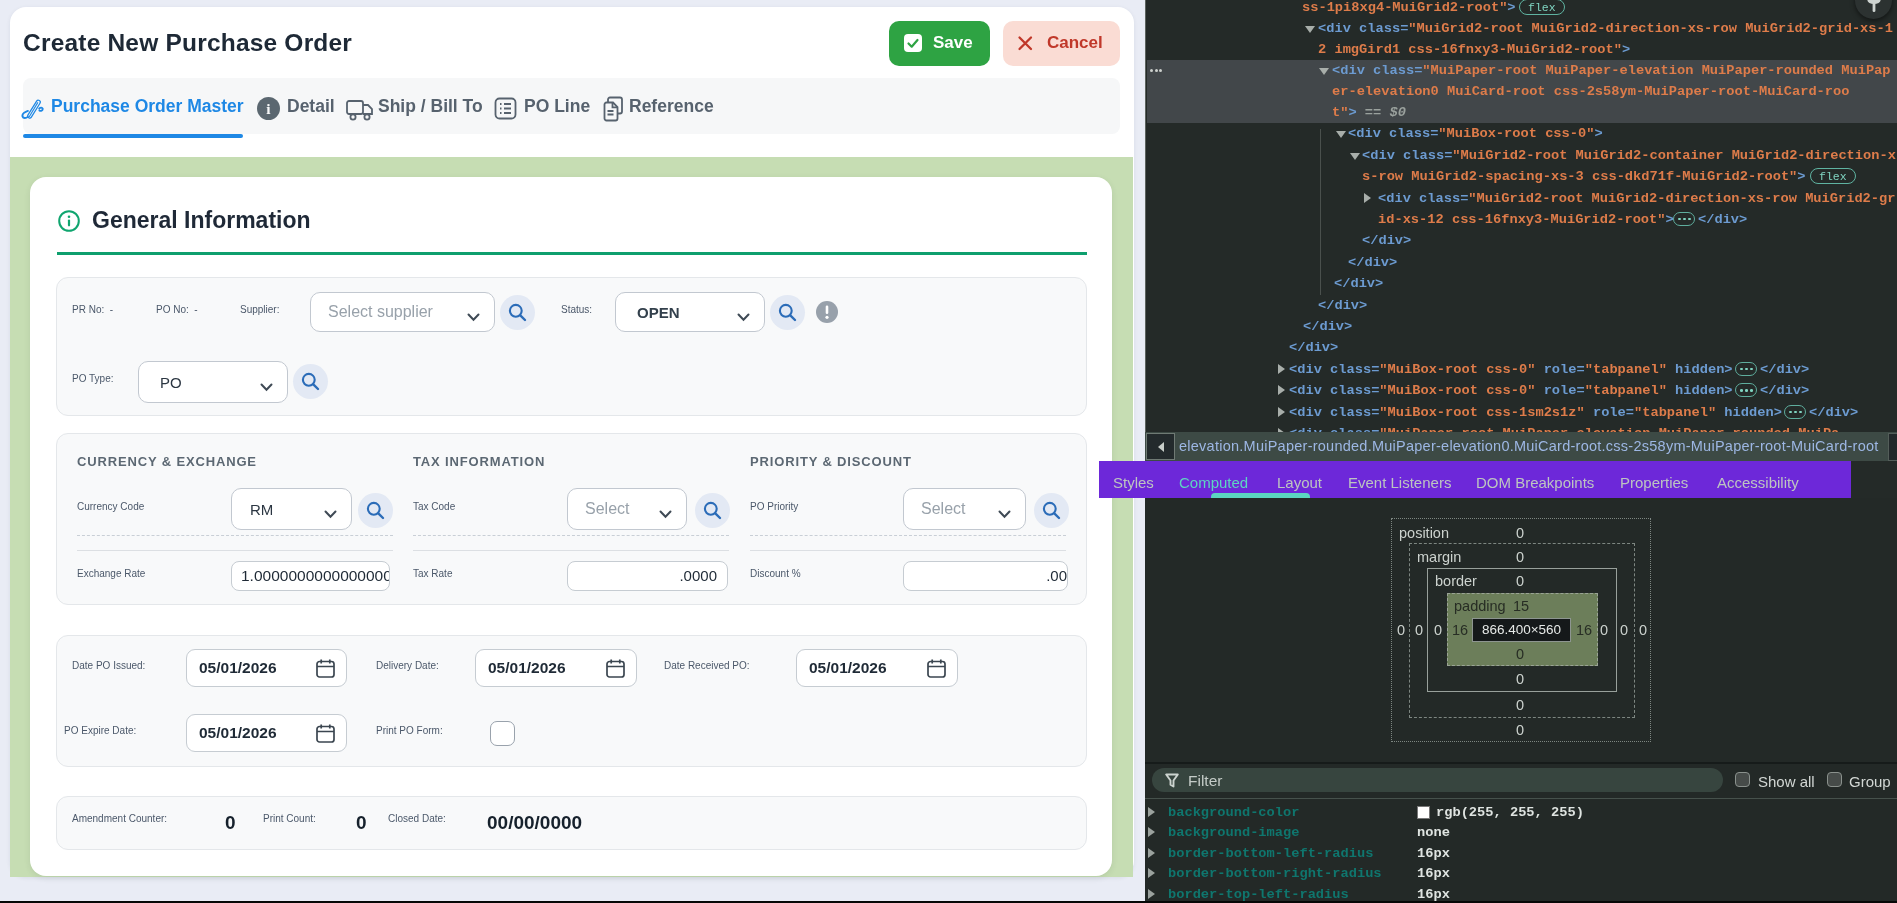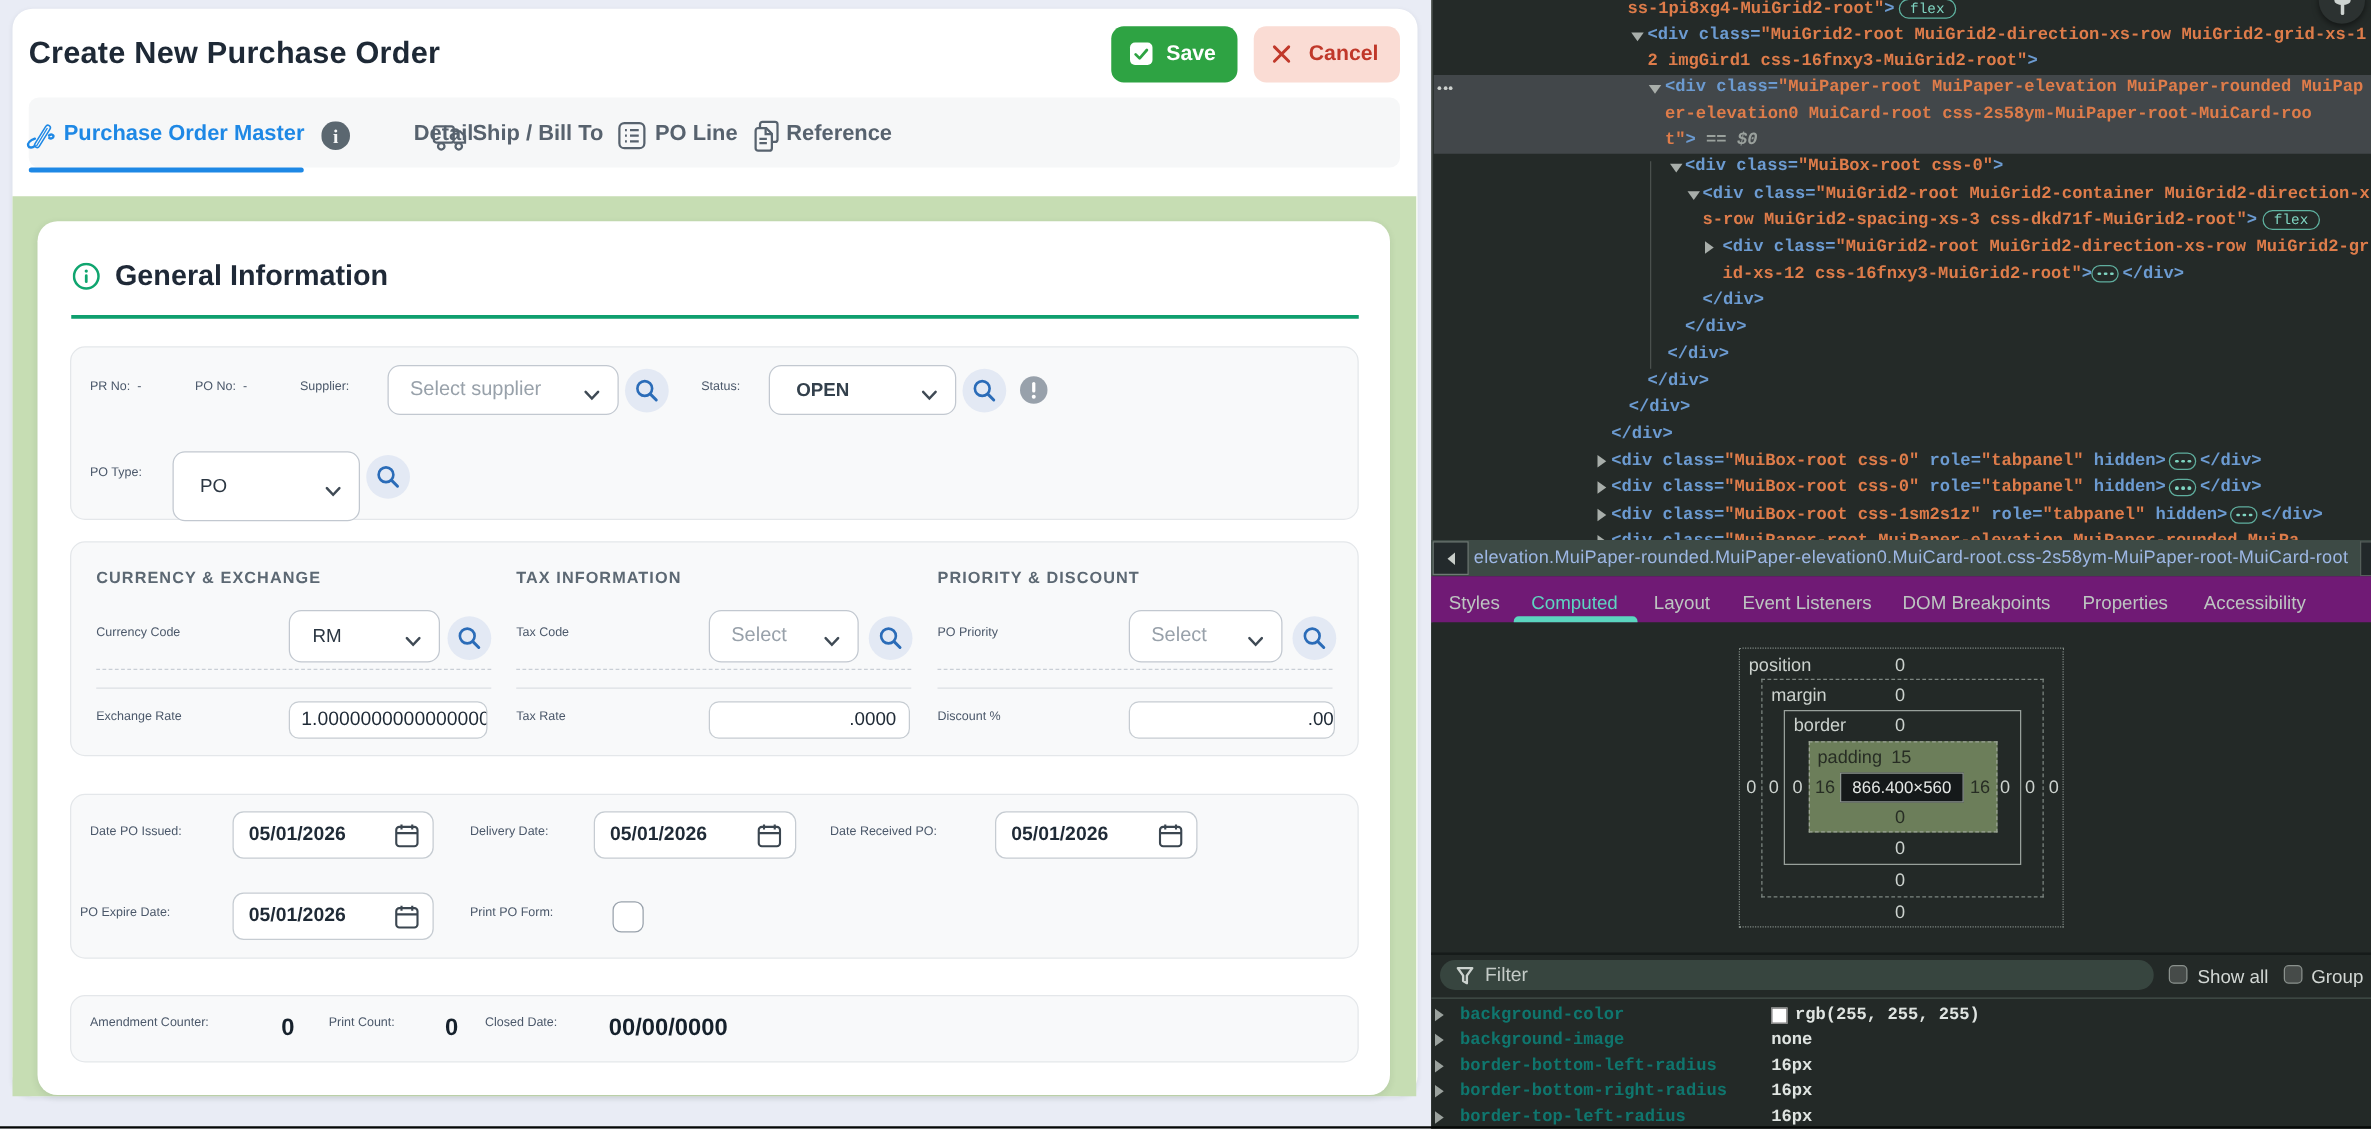--- a/index.html
+++ b/index.html
@@ -54,21 +54,21 @@
 .tri-d { position:absolute; width:0; height:0; border-left:5px solid transparent; border-right:5px solid transparent; border-top:7px solid #a8aeaa; }
 .tri-r { position:absolute; width:0; height:0; border-top:5px solid transparent; border-bottom:5px solid transparent; border-left:7px solid #a8aeaa; }
 .badge { position:absolute; height:16px; line-height:15px; border:1px solid #5fb3a1; border-radius:8px; color:#7fd4c1; font-size:11.5px; padding:0 8px; font-family:"Liberation Mono",monospace; }
 .epill { position:absolute; width:22px; height:14px; border:1px solid #5fae9e; border-radius:7px; top:3px; }
 .epill i { position:absolute; top:5px; width:2.5px; height:2.5px; border-radius:50%; background:#7fd4c1; }
 #selrow { left:1147px; top:60px; width:750px; height:63px; background:#42474a; }
 #guide { left:1320px; top:129px; width:1px; height:166px; background:#4a504d; }
 #crumbbar { left:1145px; top:432px; width:752px; height:29px; background:#3d4a45; }
 #crumbbtn { left:1146px; top:433px; width:29px; height:27px; background:#232a2c; border:1px solid #6f7a74; }
 #crumbtx { left:1179px; top:438px; font-size:14.5px; letter-spacing:.25px; color:#9db7e4; white-space:nowrap; }
-#dttabs { left:1145px; top:461px; width:752px; height:36.5px; background:#701a75; }
+#dttabs { left:1099px; top:461px; width:752px; height:36.5px; background:#6d28d9; }
 .dttab { position:absolute; top:13px; font-size:15px; color:#bdc5c1; white-space:nowrap; }
 #dtind { left:1211px; top:493px; width:99px; height:4.5px; border-radius:4px 4px 0 0; background:#5bd6c0; }
 #compbg { left:1145px; top:497.5px; width:752px; height:405px; background:#232927; }
 .bm { position:absolute; font-size:14.5px; color:#ccd2ce; }
 .bmd { position:absolute; font-size:14.5px; color:#272d24; }
 #posbox { left:1391px; top:518px; width:260px; height:224px; border:1px dotted #7d8681; }
 #marbox { left:1409px; top:543px; width:226px; height:175px; border:1px dashed #7d8681; }
 #borbox { left:1427px; top:568px; width:190px; height:124px; border:1px solid #98a09b; }
 #padbox { left:1447px; top:593px; width:151px; height:73px; background:#6c7e5a; border:1px dashed #9aa395; }
 #conbox { left:1472px; top:618px; width:99px; height:24px; background:#15191a; border:1px solid #8d9590; text-align:center; line-height:22px; font-size:13.5px; color:#e6e9e7; }
@@ -107,21 +107,21 @@
         <path d="M8.7 19 L17.3 5.2" stroke="#f6f7f8" stroke-width="2.7" stroke-linecap="round" fill="none"></path>
         <path d="M8.1 20 L16.9 5.4" stroke="#1e88e5" stroke-width="1.1" fill="none"></path>
         <path d="M6.9 13.9 C3.2 15.2 0.9 17.5 1.6 19.6 C2.2 21.5 5.1 21.4 6.7 19.9" stroke="#1e88e5" stroke-width="1.9" fill="none" stroke-linecap="round"></path>
         <path d="M18.2 11.4 C20.2 9.9 22.3 10.9 21.6 12.7 C21.2 13.8 19.5 14.2 18.4 13.4" stroke="#1e88e5" stroke-width="1.9" fill="none" stroke-linecap="round"></path>
       </svg></span>
   <span class="tabtx" style="left:28px;color:#1e88e5;">Purchase Order Master</span>
   <span class="tabic" style="left:234px;top:19px;"><svg width="23" height="23" viewBox="0 0 23 23">
         <circle cx="11.5" cy="11.5" r="11.5" fill="#5b6770"></circle>
         <text x="11.5" y="17" font-family="Liberation Serif" font-size="15.5" font-weight="bold" fill="#f6f7f8" text-anchor="middle">i</text>
       </svg></span>
-  <span class="tabtx" style="left:264px;margin-left:44px;">Detail</span>
+  <span class="tabtx" style="left:264px;">Detail</span>
   <span class="tabic" style="left:323px;top:22px;"><svg width="28" height="21" viewBox="0 0 28 21">
         <g stroke="#57626e" fill="none" stroke-width="1.8">
           <rect x="1" y="1" width="16" height="13" rx="2"></rect>
           <path d="M17 5 h5 l4 4 v5 h-9"></path>
           <circle cx="7" cy="17" r="2.6"></circle>
           <circle cx="21" cy="17" r="2.6"></circle>
         </g>
       </svg></span>
   <span class="tabtx" style="left:355px;">Ship / Bill To</span>
   <span class="tabic" style="left:471px;top:19px;"><svg width="23" height="23" viewBox="0 0 23 23">
@@ -183,21 +183,21 @@
         <circle cx="7.8" cy="7.8" r="5.9" stroke="#2b6cb8" stroke-width="2.1" fill="none"></circle>
         <path d="M12.3 12.3 L17 17" stroke="#2b6cb8" stroke-width="2.4" stroke-linecap="round"></path>
       </svg>
     </div>
   <div class="abs" style="left:815px;top:300px;"><svg width="24" height="24" viewBox="0 0 24 24">
         <circle cx="12" cy="12" r="11" fill="#98a1ab"></circle>
         <rect x="10.7" y="5.5" width="2.6" height="8.5" rx="1.3" fill="#fff"></rect>
         <circle cx="12" cy="17.3" r="1.6" fill="#fff"></circle>
       </svg></div>
   <span class="lbl" style="left:72px;top:373px;">PO Type:</span>
-  <div class="sel" style="left:138px;top:361px;width:150px;height:56px;">
+  <div class="sel" style="left:138px;top:361px;width:150px;height:42px;">
       <span class="vl" style="font-weight:normal;color:#2b3642;">PO</span>
       <span class="chev"><svg width="13" height="9" viewBox="0 0 13 9">
           <path d="M1.5 1.5 L6.5 6.8 L11.5 1.5" stroke="#3f4a55" stroke-width="2" fill="none" stroke-linecap="round"></path>
         </svg></span>
     </div>
   <div class="srch" style="left:293px;top:364px;">
       <svg width="19" height="19" viewBox="0 0 19 19">
         <circle cx="7.8" cy="7.8" r="5.9" stroke="#2b6cb8" stroke-width="2.1" fill="none"></circle>
         <path d="M12.3 12.3 L17 17" stroke="#2b6cb8" stroke-width="2.4" stroke-linecap="round"></path>
       </svg>

